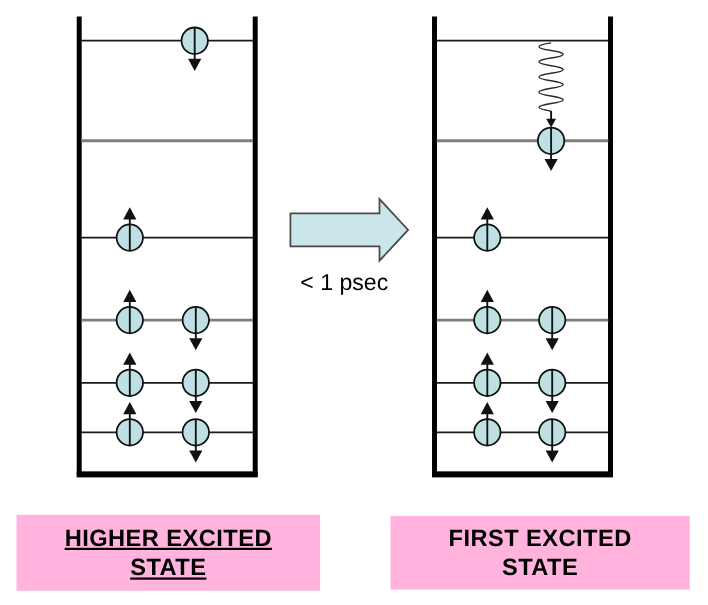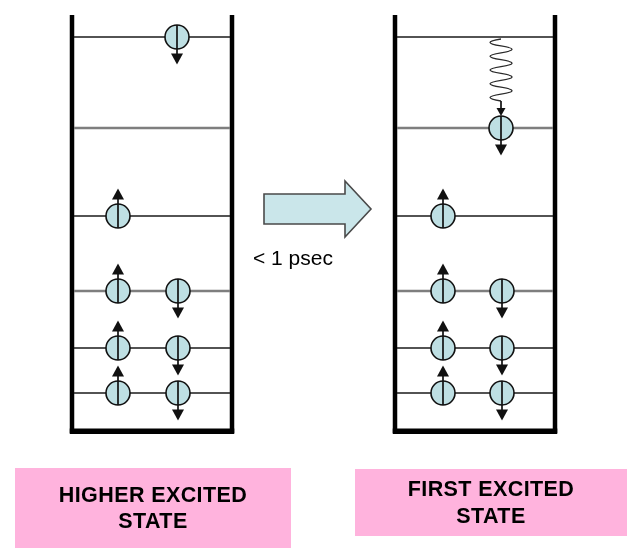--- a/index.html
+++ b/index.html
@@ -29,27 +29,28 @@
     justify-content: center;
     text-align: center;
     box-sizing: border-box;
     font-weight: bold;
     font-size: 21.5px;
     line-height: 1.22;
     letter-spacing: 0.4px;
     color: #000000;
     padding: 0 18px;
   }
-  #plabel-0 { left: 15px;  top: 468px; width: 276px; height: 80px; }
+  #plabel-0 { left: 15px;  top: 468px; width: 276px; height: 69px; text-decoration: underline; }
   #plabel-1 { left: 355px; top: 469px; width: 272px; height: 67px; }
   .ttext {
     position: absolute;
     left: 253px;
     top: 246px;
     width: 120px;
+    text-align: center;
     font-size: 21px;
     color: #000000;
   }
 </style>
 </head>
 <body>
 
 <div class="stage">
   <svg id="diagram" width="644" height="550" viewBox="0 0 644 550">
       <g>

